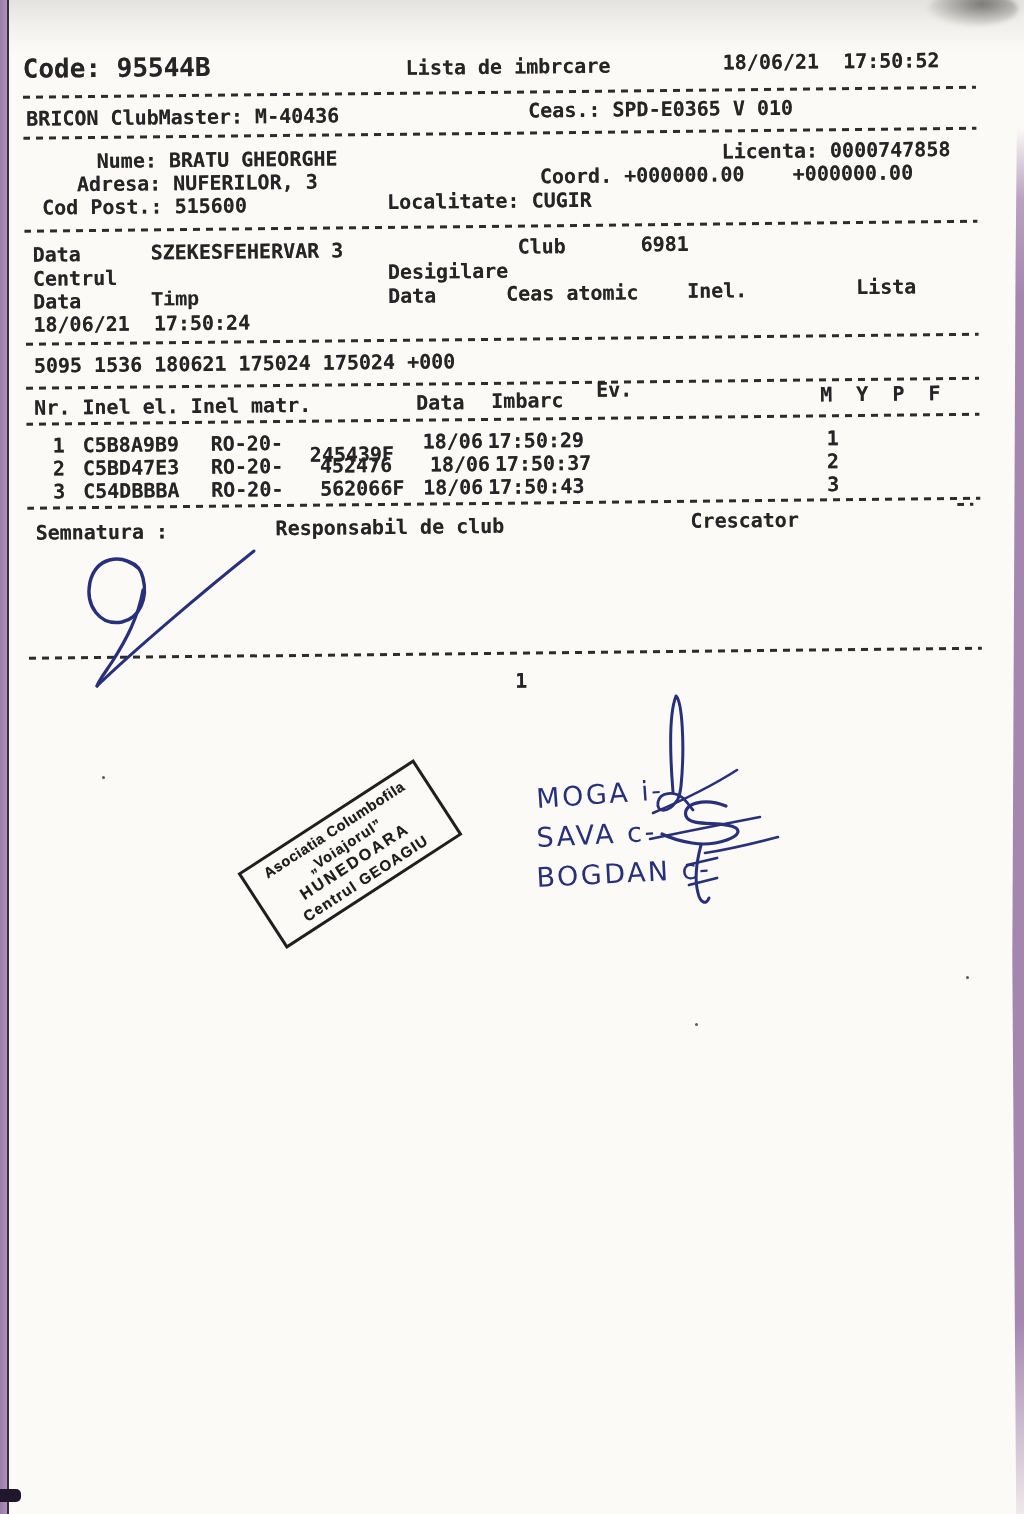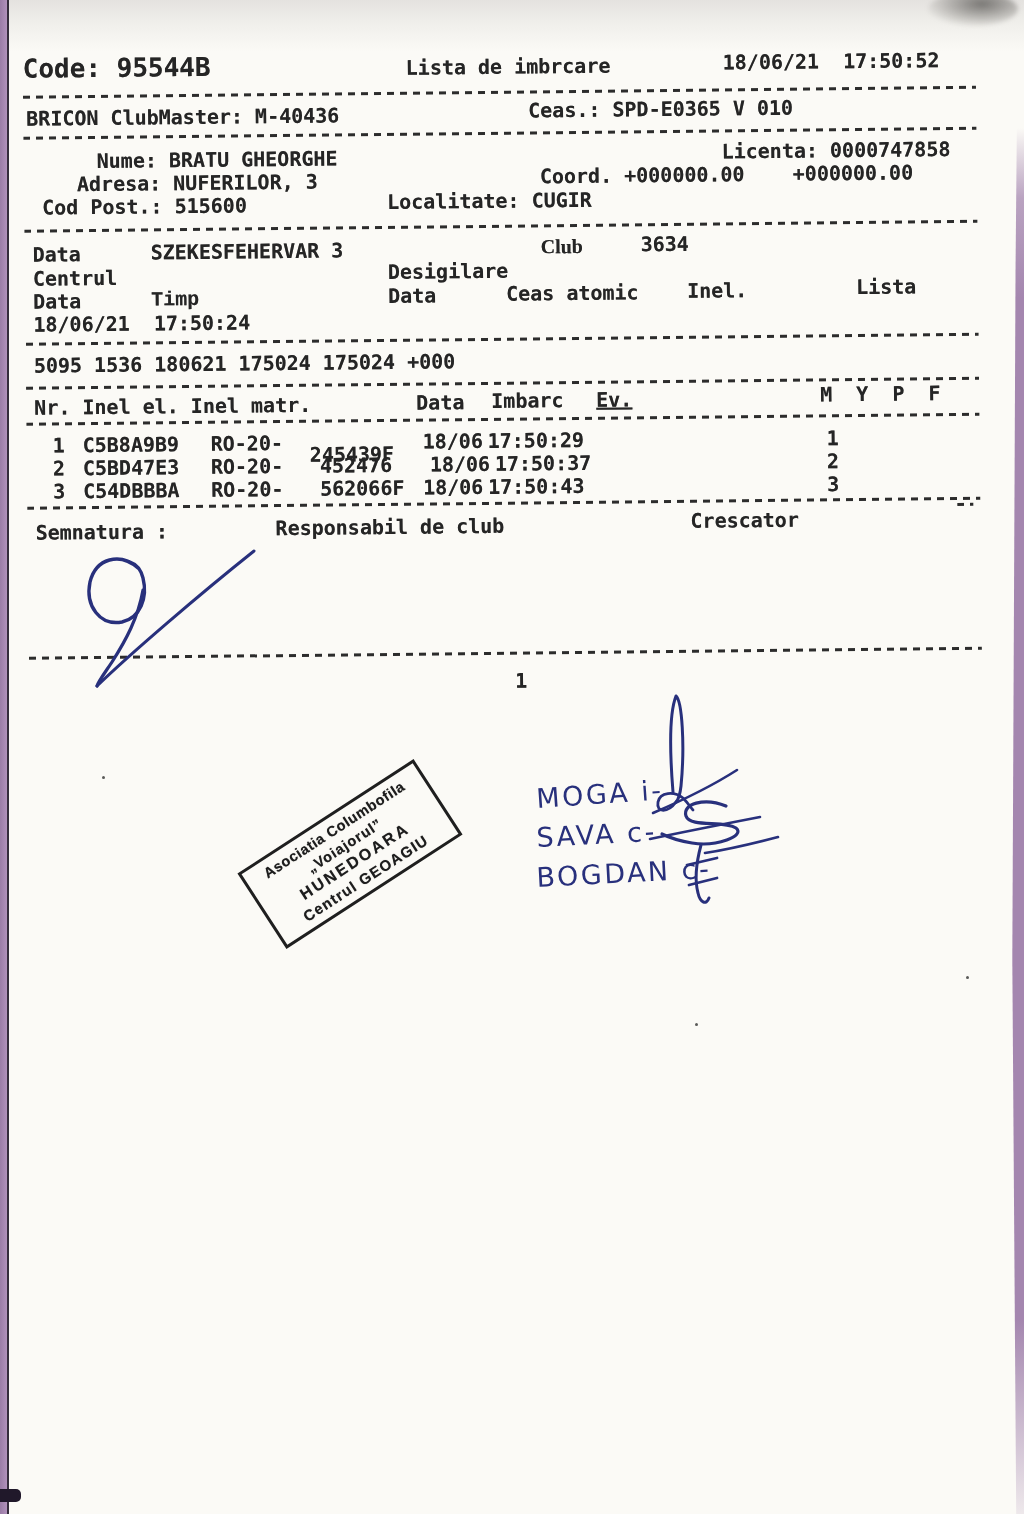--- a/index.html
+++ b/index.html
@@ -71,40 +71,40 @@
     <span class="print" style="left:95px;top:152px;">Nume: BRATU GHEORGHE</span>
     <span class="print" style="left:720px;top:149px;">Licenta: 0000747858</span>
     <span class="print" style="left:75px;top:175px;">Adresa: NUFERILOR, 3</span>
     <span class="print" style="left:538px;top:172px;">Coord. +000000.00    +000000.00</span>
     <span class="print" style="left:40px;top:198px;">Cod Post.: 515600</span>
     <span class="print" style="left:385px;top:196px;">Localitate: CUGIR</span>
     <div class="dash" style="top:230px;"></div>
 
     <span class="print" style="left:30px;top:245px;">Data</span>
     <span class="print" style="left:148px;top:244px;">SZEKESFEHERVAR 3</span>
-    <span class="print" style="left:538px;top:242px;font-family:Liberation Serif, serif;">Club</span>
-    <span class="print" style="left:638px;top:241px;">3634</span>
+    <span class="print" style="left:515px;top:242px;">Club</span>
+    <span class="print" style="left:638px;top:241px;">6981</span>
     <span class="print" style="left:30px;top:269px;">Centrul</span>
     <span class="print" style="left:385px;top:266px;">Desigilare</span>
     <span class="print" style="left:30px;top:292px;">Data</span>
     <span class="print" style="left:148px;top:291px;font-family:Liberation Mono, monospace;">Timp</span>
     <span class="print" style="left:385px;top:290px;">Data</span>
     <span class="print" style="left:503px;top:289px;">Ceas atomic</span>
     <span class="print" style="left:684px;top:288px;">Inel.</span>
     <span class="print" style="left:853px;top:286px;">Lista</span>
     <span class="print" style="left:30px;top:315px;">18/06/21  17:50:24</span>
     <div class="dash" style="top:343px;"></div>
 
     <span class="print" style="left:30px;top:356px;">5095 1536 180621 175024 175024 +000</span>
     <div class="dash" style="top:387px;"></div>
 
     <span class="print" style="left:30px;top:398px;">Nr. Inel el. Inel matr.</span>
     <span class="print" style="left:412px;top:397px;">Data</span>
     <span class="print" style="left:487px;top:396px;">Imbarc</span>
-    <span class="print" style="left:592px;top:396px;text-decoration:underline;">Ev.</span>
+    <span class="print" style="left:592px;top:386px;">Ev.</span>
     <span class="print" style="left:816px;top:393px;">M  Y  P  F</span>
     <div class="dash" style="top:423px;"></div>
 
     <span class="print" style="left:48px;top:436px;">1</span>
     <span class="print" style="left:78px;top:436px;">C5B8A9B9</span>
     <span class="print" style="left:206px;top:436px;">RO-20-</span>
     <span class="print" style="left:305px;top:436px;margin-top:12px;">245439F</span>
     <span class="print" style="left:418px;top:436px;">18/06</span>
     <span class="print" style="left:483px;top:436px;">17:50:29</span>
     <span class="print" style="left:822px;top:437px;">1</span>

